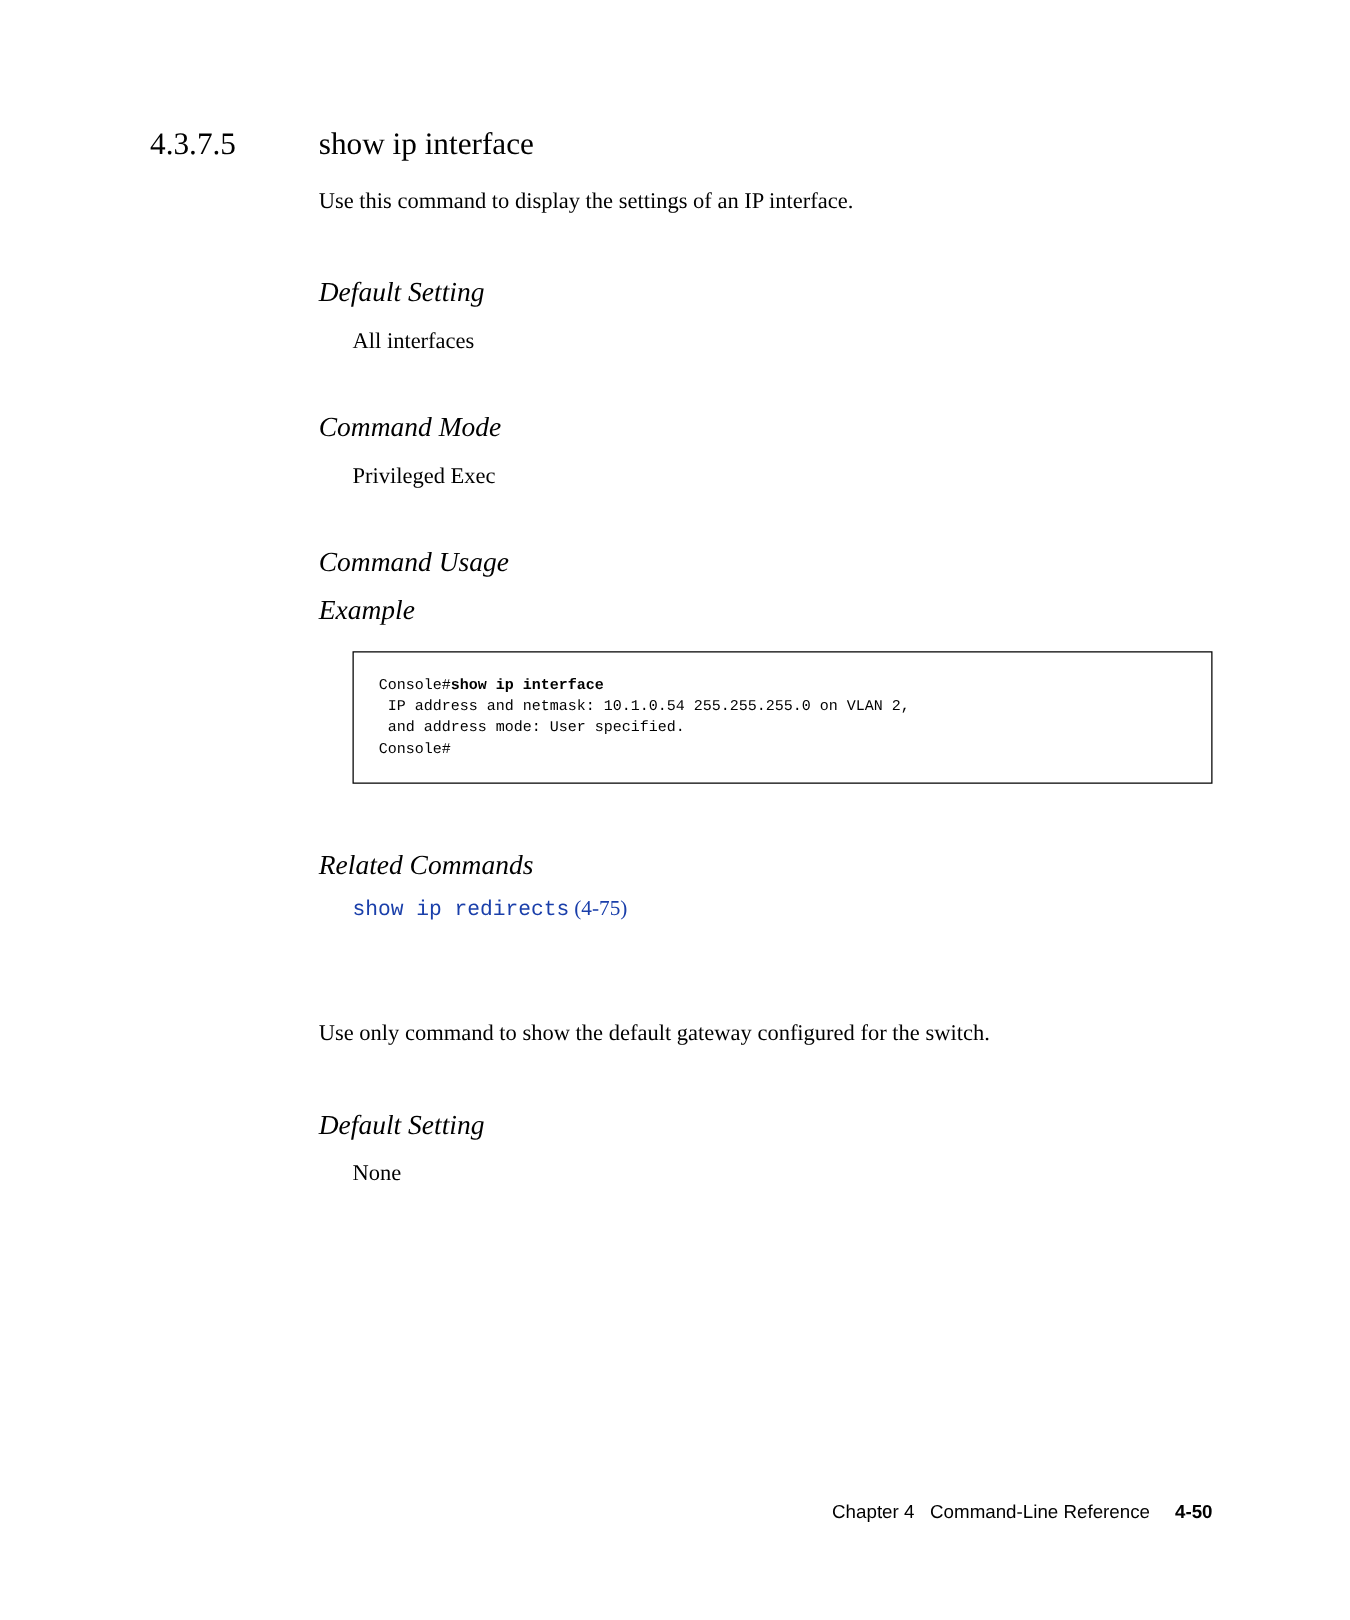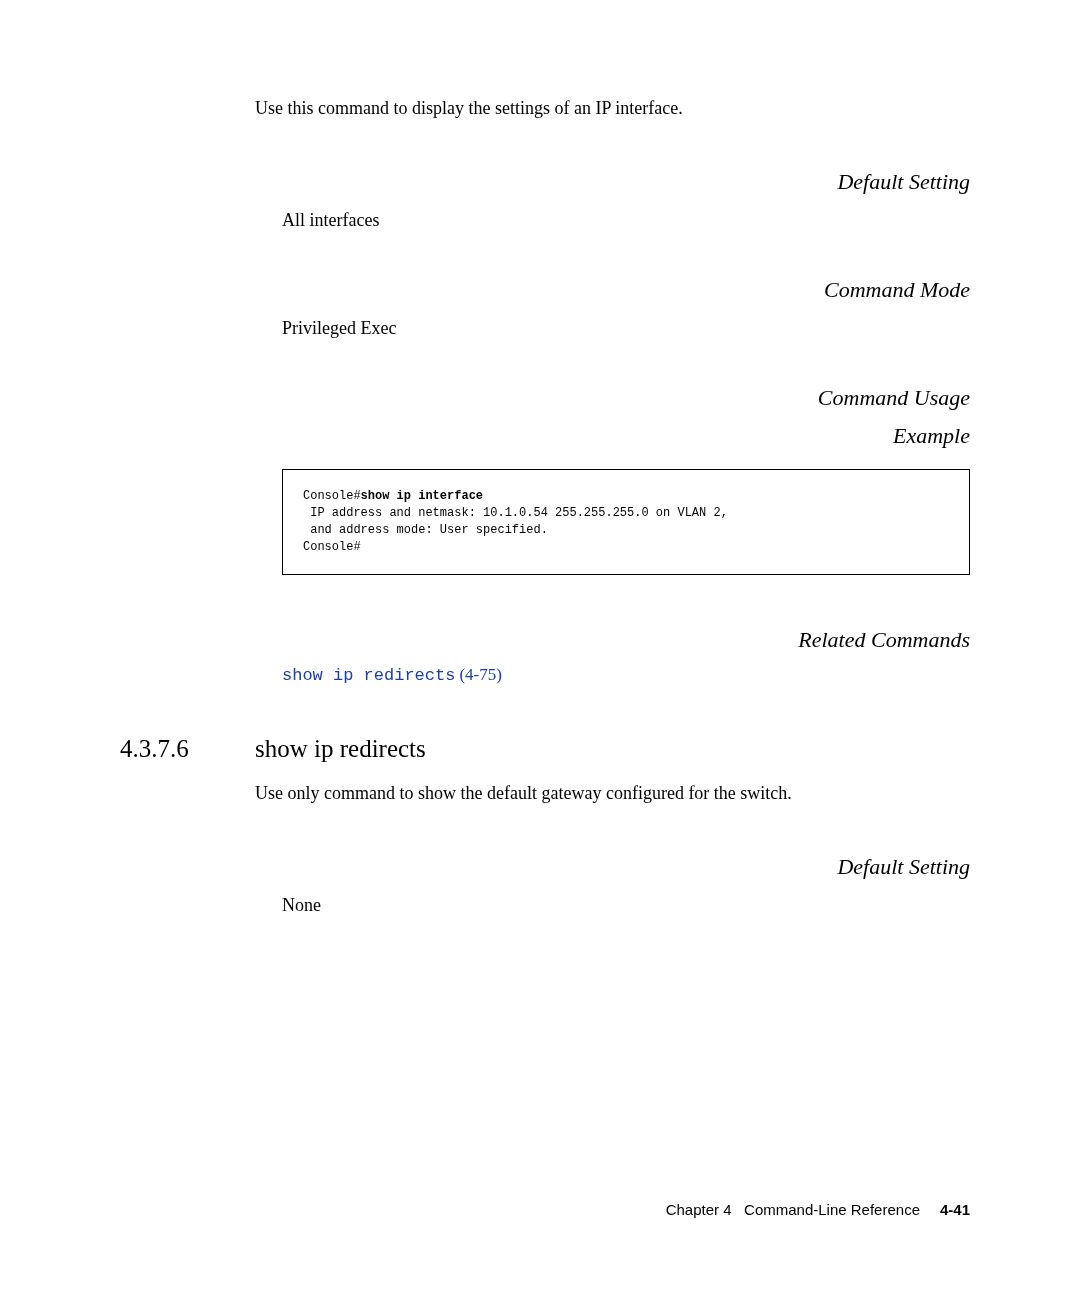--- a/index.html
+++ b/index.html
@@ -38,21 +38,20 @@
     .intro-text {
       font-size: 18px;
       margin-bottom: 48px;
       line-height: 1.4;
     }
     .subheading {
       font-style: italic;
       font-size: 22px;
       margin-bottom: 12px;
       margin-left: 135px;
-      text-align: right;
     }
     .sub-content {
       margin-left: 162px;
       font-size: 18px;
       margin-bottom: 44px;
       line-height: 1.45;
     }
     .code-box {
       border: 1px solid #000;
       margin-left: 162px;
@@ -71,21 +70,21 @@
       font-family: "Courier New", Courier, monospace;
       color: #1a3faa;
       font-size: 17px;
     }
     .related-page {
       color: #1a3faa;
       font-size: 17px;
     }
     .related-row {
       margin-left: 162px;
-      margin-bottom: 50px;
+      margin-bottom: 76px;
     }
     .footer {
       position: absolute;
       bottom: 78px;
       right: 110px;
       font-size: 15px;
       font-family: Helvetica, Arial, sans-serif;
     }
     .footer-page {
       font-weight: bold;
@@ -93,20 +92,24 @@
     }
     .section2 {
       margin-top: 8px;
     }
   </style>
 </head>
 <body>
 
 <div class="page">
 
+  <div class="section-heading">
+    <div class="section-number">4.3.7.5</div>
+    <div class="section-title">show ip interface</div>
+  </div>
 
   <div class="content-block">
     <div class="intro-text">Use this command to display the settings of an IP interface.</div>
   </div>
 
   <div class="subheading">Default Setting</div>
   <div class="sub-content">All interfaces</div>
 
   <div class="subheading">Command Mode</div>
   <div class="sub-content">Privileged Exec</div>
@@ -118,29 +121,25 @@
 <span> IP address and netmask: 10.1.0.54 255.255.255.0 on VLAN 2,</span>
 <span> and address mode: User specified.</span>
 <span>Console#</span></div>
 
   <div class="subheading">Related Commands</div>
   <div class="related-row">
     <span class="related-link">show ip redirects</span>
     <span class="related-page">(4-75)</span>
   </div>
 
-  <div class="section-heading section2">
-    <div class="section-number">4.3.7.6</div>
-    <div class="section-title">show ip redirects</div>
-  </div>
 
   <div class="content-block">
     <div class="intro-text">Use only command to show the default gateway configured for the switch.</div>
   </div>
 
   <div class="subheading">Default Setting</div>
   <div class="sub-content">None</div>
 
 </div>
 
 <div class="footer">
-  <span>Chapter 4</span>&nbsp;&nbsp;&nbsp;<span>Command-Line Reference</span><span class="footer-page">4-41</span>
+  <span>Chapter 4</span>&nbsp;&nbsp;&nbsp;<span>Command-Line Reference</span><span class="footer-page">4-50</span>
 </div>
 
 </body></html>

